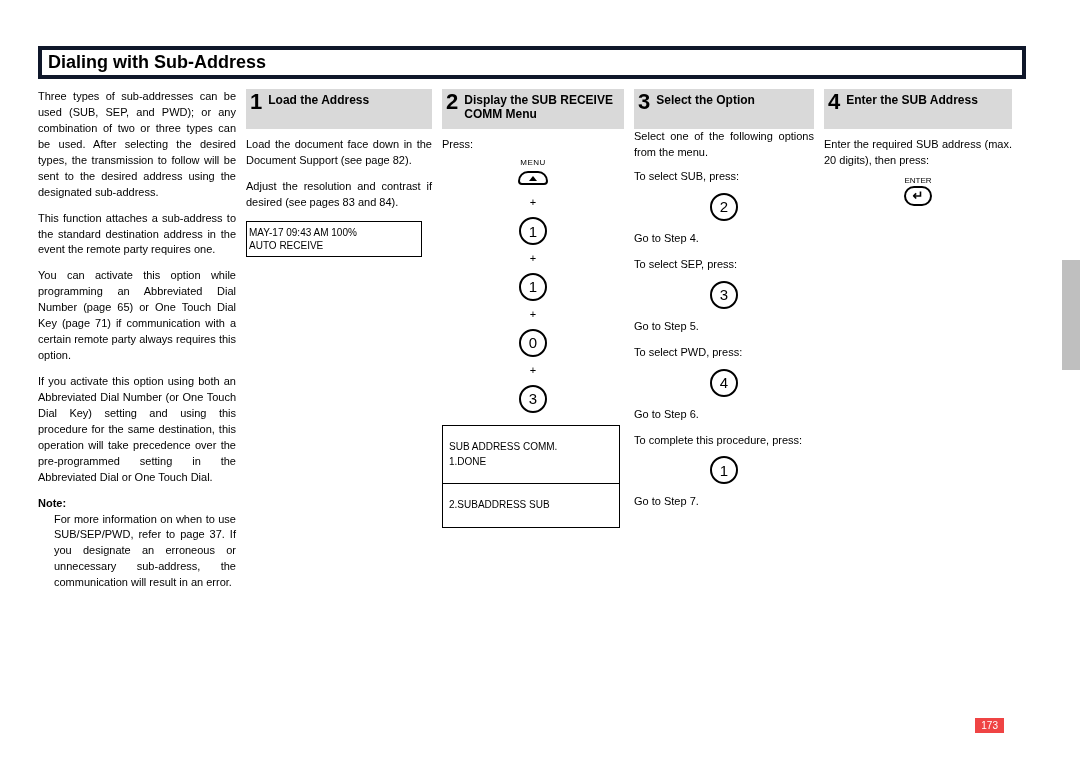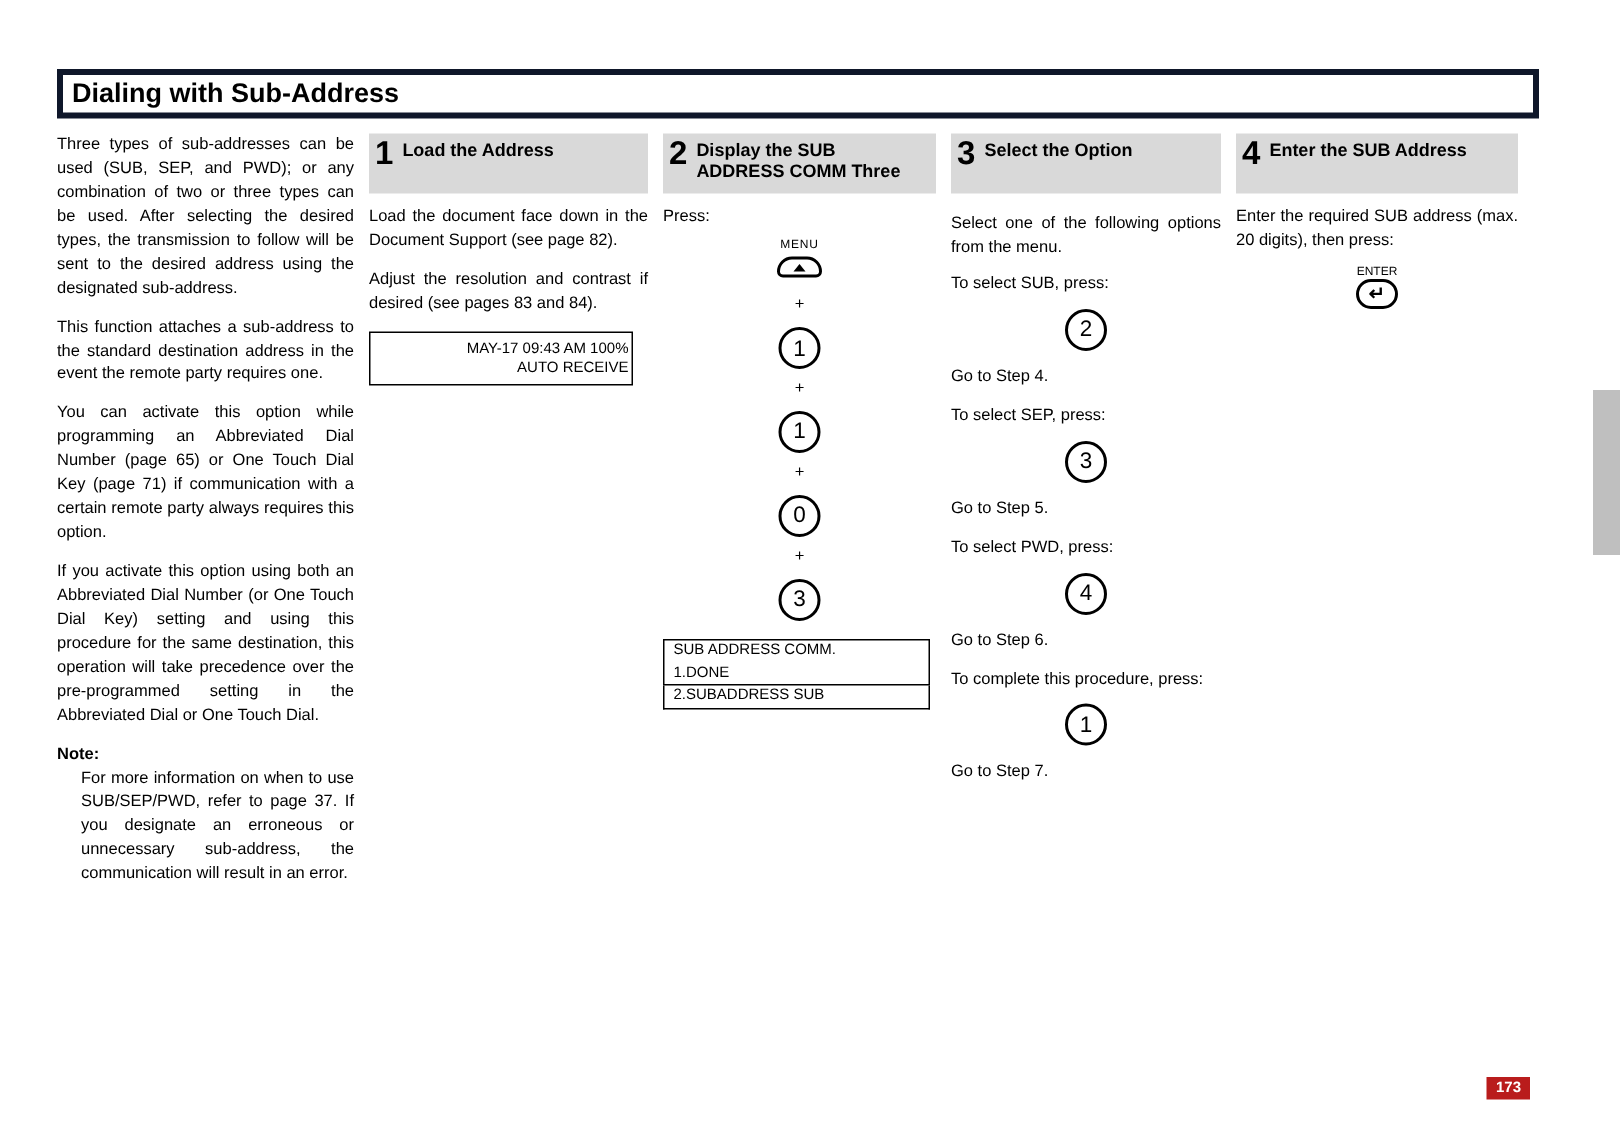--- a/index.html
+++ b/index.html
@@ -55,21 +55,21 @@
     font-weight: bold;
     line-height: 1.2;
     padding-top: 2px;
   }
   .bodytext { text-align: justify; }
   .bodytext p { margin: 0 0 10px 0; }
   .note-label { font-weight: bold; font-size: 11px; }
   .note-body { margin-left: 16px; text-align: justify; }
   .lcd {
     border: 1px solid #000;
-    text-align: right;
+    text-align: left;
     font-size: 10px;
     line-height: 1.3;
     padding: 4px 2px;
     margin: 8px 10px 10px 0;
   }
   .key-seq { text-align: center; margin-top: 4px; }
   .key-seq .label-tiny { font-size: 8px; letter-spacing: 0.5px; }
   .menu-btn {
     display: inline-block;
     width: 30px; height: 14px;
@@ -96,45 +96,45 @@
     width: 28px; height: 28px;
     border: 2px solid #000;
     border-radius: 50%;
     align-items: center; justify-content: center;
     font-size: 15px;
     margin: 2px auto;
   }
   .menu-box-group { margin: 10px 4px 0 0; }
   .mb-row {
     font-size: 10px;
-    padding: 0 6px;
+    padding: 14px 6px;
     border: 1px solid #000;
   }
   .mb-row + .mb-row { border-top: none; }
   .mb-group2 .mb-row:first-child { border-top: 1px dashed #000; }
   .mb-group2 .mb-row { border: 1px dashed #000; border-top: none; }
   .col3 .centered { text-align: center; margin: 6px 0 8px; }
   .col4 .centered { text-align: center; margin: 6px 0 10px; }
   .enter-btn {
     display: inline-flex;
     width: 28px; height: 20px;
     border: 2px solid #000;
     border-radius: 10px;
     align-items: center; justify-content: center;
     font-size: 13px;
     font-weight: bold;
   }
   .page-num {
     position: absolute;
-    right: 60px;
+    right: 76px;
     bottom: 30px;
-    background: #b91c1c;
+    background: #ef4444;
     color: #fff;
     font-size: 10px;
-    font-weight: bold;
+    font-weight: normal;
     padding: 2px 6px;
   }
   .side-tab {
     position: absolute;
     right: 0; top: 260px;
     width: 18px; height: 110px;
     background: #bfbfbf;
   }
 </style>
 </head>
@@ -171,21 +171,21 @@
       </div>
       <div class="lcd">
         <div>MAY-17 09:43 AM 100%</div>
         <div>AUTO RECEIVE</div>
       </div>
     </div>
 
     <div class="col col2">
       <div class="step-head">
         <div class="step-num">2</div>
-        <div class="step-title">Display the SUB ADDRESS COMM Three</div>
+        <div class="step-title">Display the SUB RECEIVE COMM Menu</div>
       </div>
       <div style="margin-top:8px;">Press:</div>
       <div class="key-seq">
         <div class="label-tiny">MENU</div>
         <div class="menu-btn"></div>
         <div class="plus">+</div>
         <div><span class="circ">1</span></div>
         <div class="plus">+</div>
         <div><span class="circ">1</span></div>
         <div class="plus">+</div>
@@ -200,21 +200,21 @@
         </div>
         <div class="mb-row">2.SUBADDRESS SUB</div>
       </div>
     </div>
 
     <div class="col col3">
       <div class="step-head">
         <div class="step-num">3</div>
         <div class="step-title">Select the Option</div>
       </div>
-      <div class="bodytext" style="margin-top:13px;">Select one of the following options from the menu.</div>
+      <div class="bodytext" style="margin-top:0;">Select one of the following options from the menu.</div>
 
       <div style="margin-top:8px;">To select SUB, press:</div>
       <div class="centered"><span class="circ">2</span></div>
       <div>Go to Step 4.</div>
 
       <div style="margin-top:10px;">To select SEP, press:</div>
       <div class="centered"><span class="circ">3</span></div>
       <div>Go to Step 5.</div>
 
       <div style="margin-top:10px;">To select PWD, press:</div>

